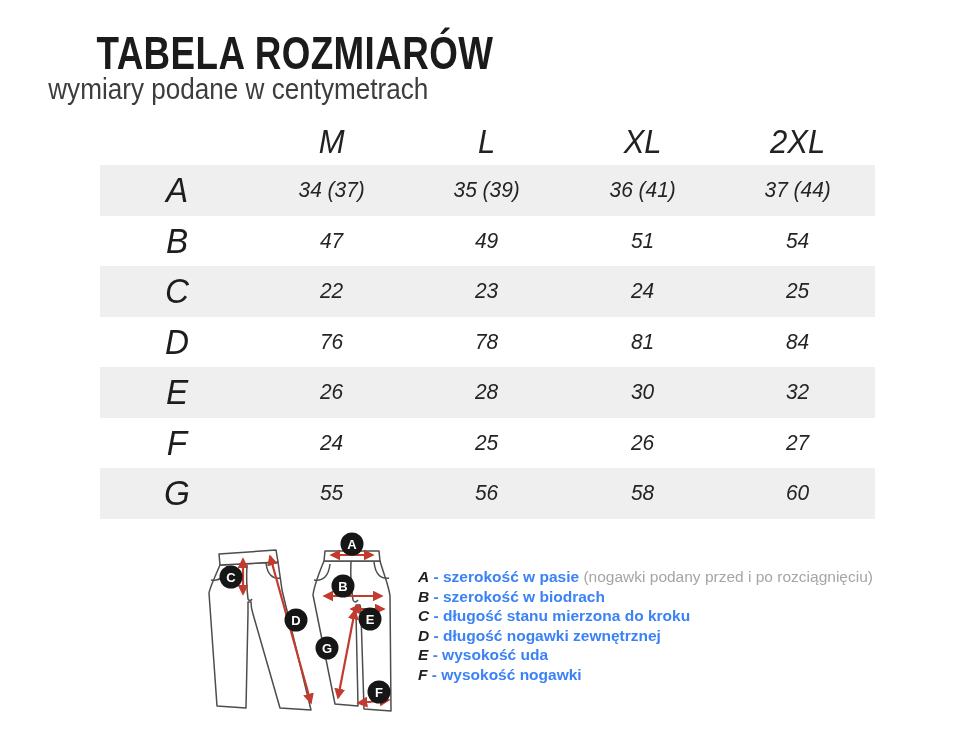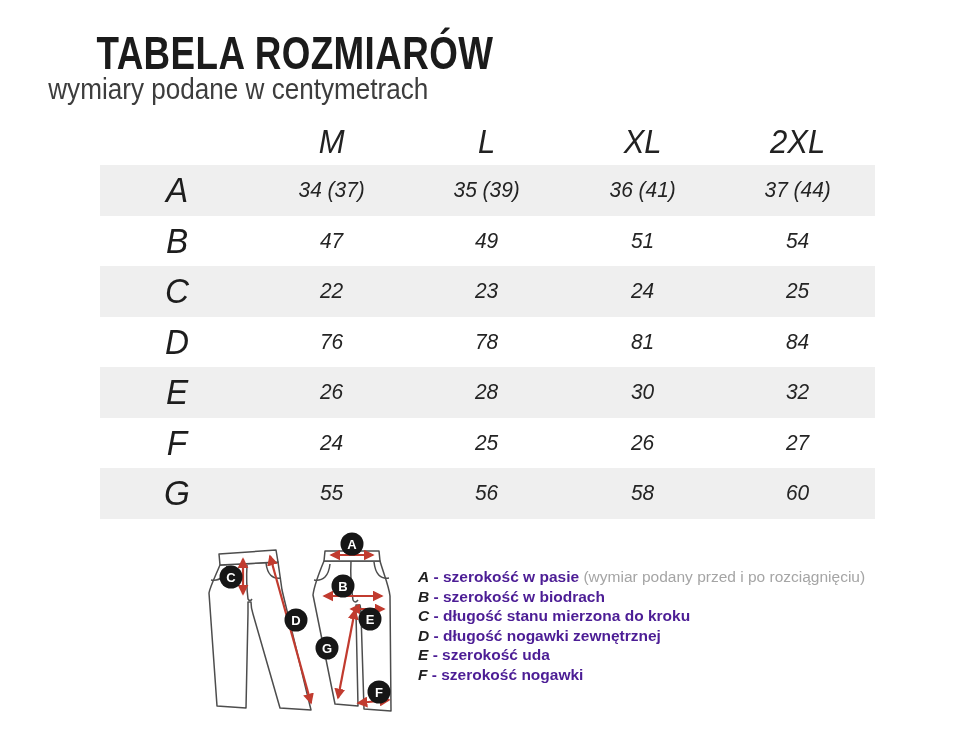--- a/index.html
+++ b/index.html
@@ -50,21 +50,21 @@
   }
 
   
   .diagram { position:absolute; left:190px; top:528px; width:230px; height:205px; }
   .diagram svg { width:100%; height:100%; display:block; }
 
   
   .legend { position:absolute; left:418px; top:567px; }
   .legend-line { height:19.6px; line-height:19.6px; font-size:15.5px; white-space:nowrap; }
   .legend-letter { font-weight:700; font-style:italic; color:#1f1f1f; }
-  .legend-text  { font-weight:600; color:#4c1d95;margin-top:42px; }
+  .legend-text  { font-weight:600; color:#3b82f6;margin-top:42px; }
   .legend-note  { font-weight:400; color:#a5a5a5; }
   .legend-note:empty { display:none; }
 </style>
 </head>
 <body>
 
 <div class="page">
 
   <div class="title-block">
     <div class="title">TABELA ROZMIARÓW</div>
@@ -199,42 +199,42 @@
             <text x="189" y="168.5" fill="#ffffff">F</text>
           </g>
       </g>
     </svg>
   </div>
 
   <div class="legend">
       <div class="legend-line">
     <span class="legend-letter">A</span>
     <span class="legend-text">- szerokość w pasie</span>
-    <span class="legend-note">(wymiar podany przed i po rozciągnięciu)</span>
+    <span class="legend-note">(nogawki podany przed i po rozciągnięciu)</span>
   </div>
       <div class="legend-line">
     <span class="legend-letter">B</span>
     <span class="legend-text">- szerokość w biodrach</span>
     
   </div>
       <div class="legend-line">
     <span class="legend-letter">C</span>
     <span class="legend-text">- długość stanu mierzona do kroku</span>
     
   </div>
       <div class="legend-line">
     <span class="legend-letter">D</span>
     <span class="legend-text">- długość nogawki zewnętrznej</span>
     
   </div>
       <div class="legend-line">
     <span class="legend-letter">E</span>
-    <span class="legend-text">- szerokość uda</span>
+    <span class="legend-text">- wysokość uda</span>
     
   </div>
       <div class="legend-line">
     <span class="legend-letter">F</span>
-    <span class="legend-text">- szerokość nogawki</span>
+    <span class="legend-text">- wysokość nogawki</span>
     
   </div>
     </div>
 
 </div>
 
 </body></html>

